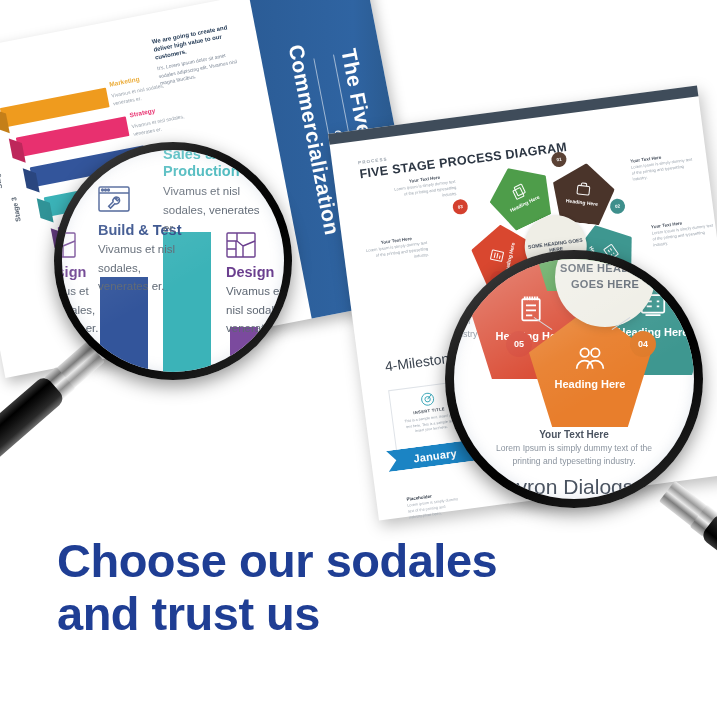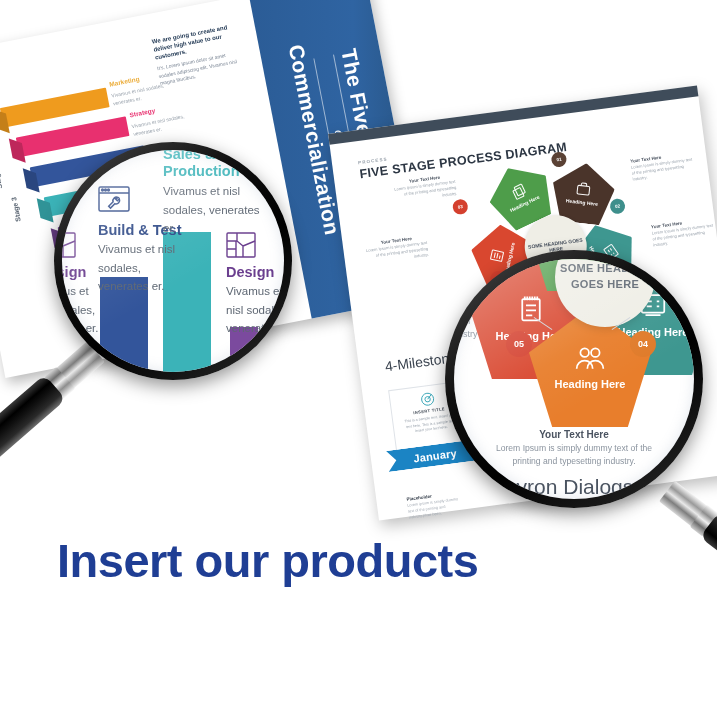--- a/index.html
+++ b/index.html
@@ -399,16 +399,17 @@
           <path d="M1 9h10M11 1v8M11 9l6 5M17 14v11M17 14l12-5M1 17h9M10 9v16"></path>
       </svg>
       <div class="zhead" style="left:-24px;top:114px;font-size:14.5px;color:#6b3f8f;">Design</div>
       <div class="zbody" style="left:-30px;top:132px;width:74px;">Vivamus et nisl sodales, venerates er.</div>
 
       <div class="gloss" style="left:0;top:0;width:222px;height:222px;"></div>
     </div>
   </div>
 
   <div id="headline" class="abs nosel">
-    <div>Insert our products</div>
+    <div>Choose our sodales</div>
+    <div>and trust us</div>
   </div>
 
 </div>
 
 </body></html>

